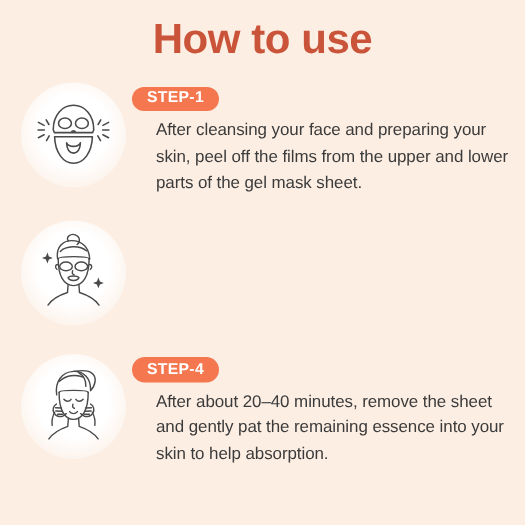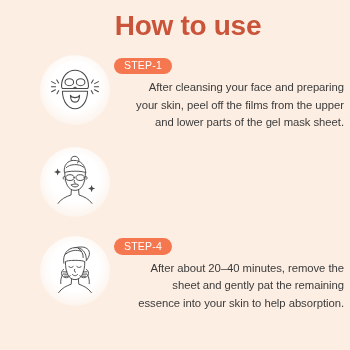--- a/index.html
+++ b/index.html
@@ -12,21 +12,20 @@
     background: #fdeee3;
     font-family: "Liberation Sans", sans-serif;
     overflow: hidden;
   }
   .page {
     position: relative;
     width: 350px;
     height: 350px;
     background: #fdeee3;
     box-sizing: border-box;
-    padding-left: 26px;
   }
   .page-title {
     text-align: center;
     color: #c9543a;
     font-size: 28px;
     font-weight: bold;
     letter-spacing: -0.3px;
     padding-top: 9px;
     margin: 0;
     line-height: 34px;
@@ -62,33 +61,32 @@
   .step-body {
     flex: 1 1 auto;
     padding-top: 4px;
     min-width: 0;
   }
   .badge {
     display: inline-block;
     background: #f4774f;
     color: #ffffff;
     font-size: 10.5px;
-    font-weight: normal;
+    font-weight: bold;
     letter-spacing: 0.2px;
     padding: 2.5px 10px 3px 10px;
     border-radius: 10px;
     line-height: 11px;
   }
   .step-text {
     margin: 5px 0 0 16px;
     font-size: 11.3px;
     line-height: 17.5px;
     color: #3b3b3b;
     letter-spacing: -0.05px;
-    text-align: right;
   }
 </style>
 </head>
 <body>
 
 <div class="page">
 
   <h1 class="page-title">How to use</h1>
 
   <div class="steps">

